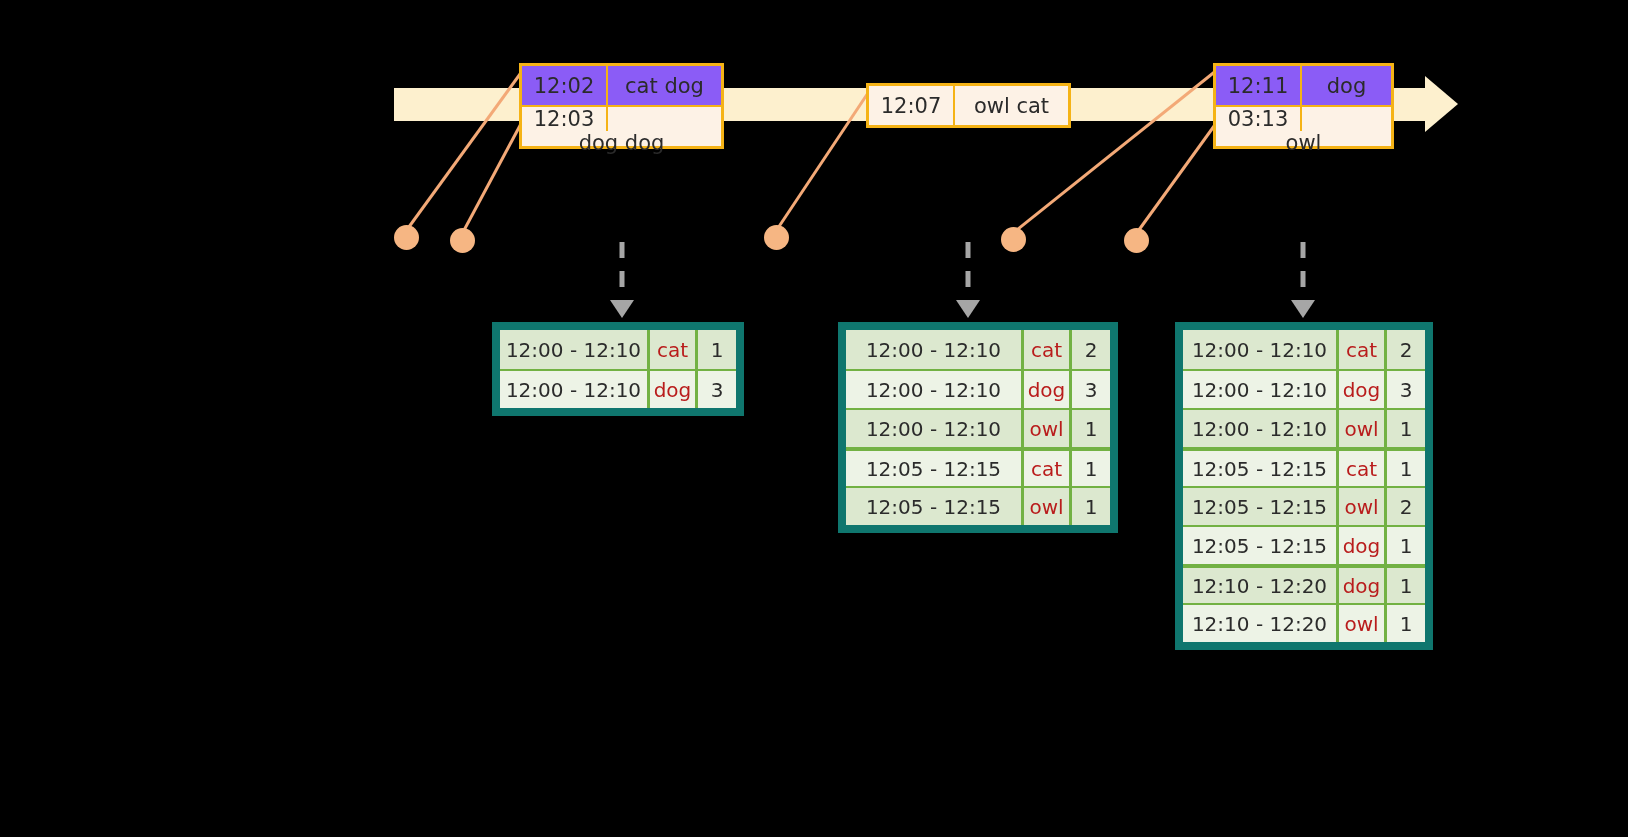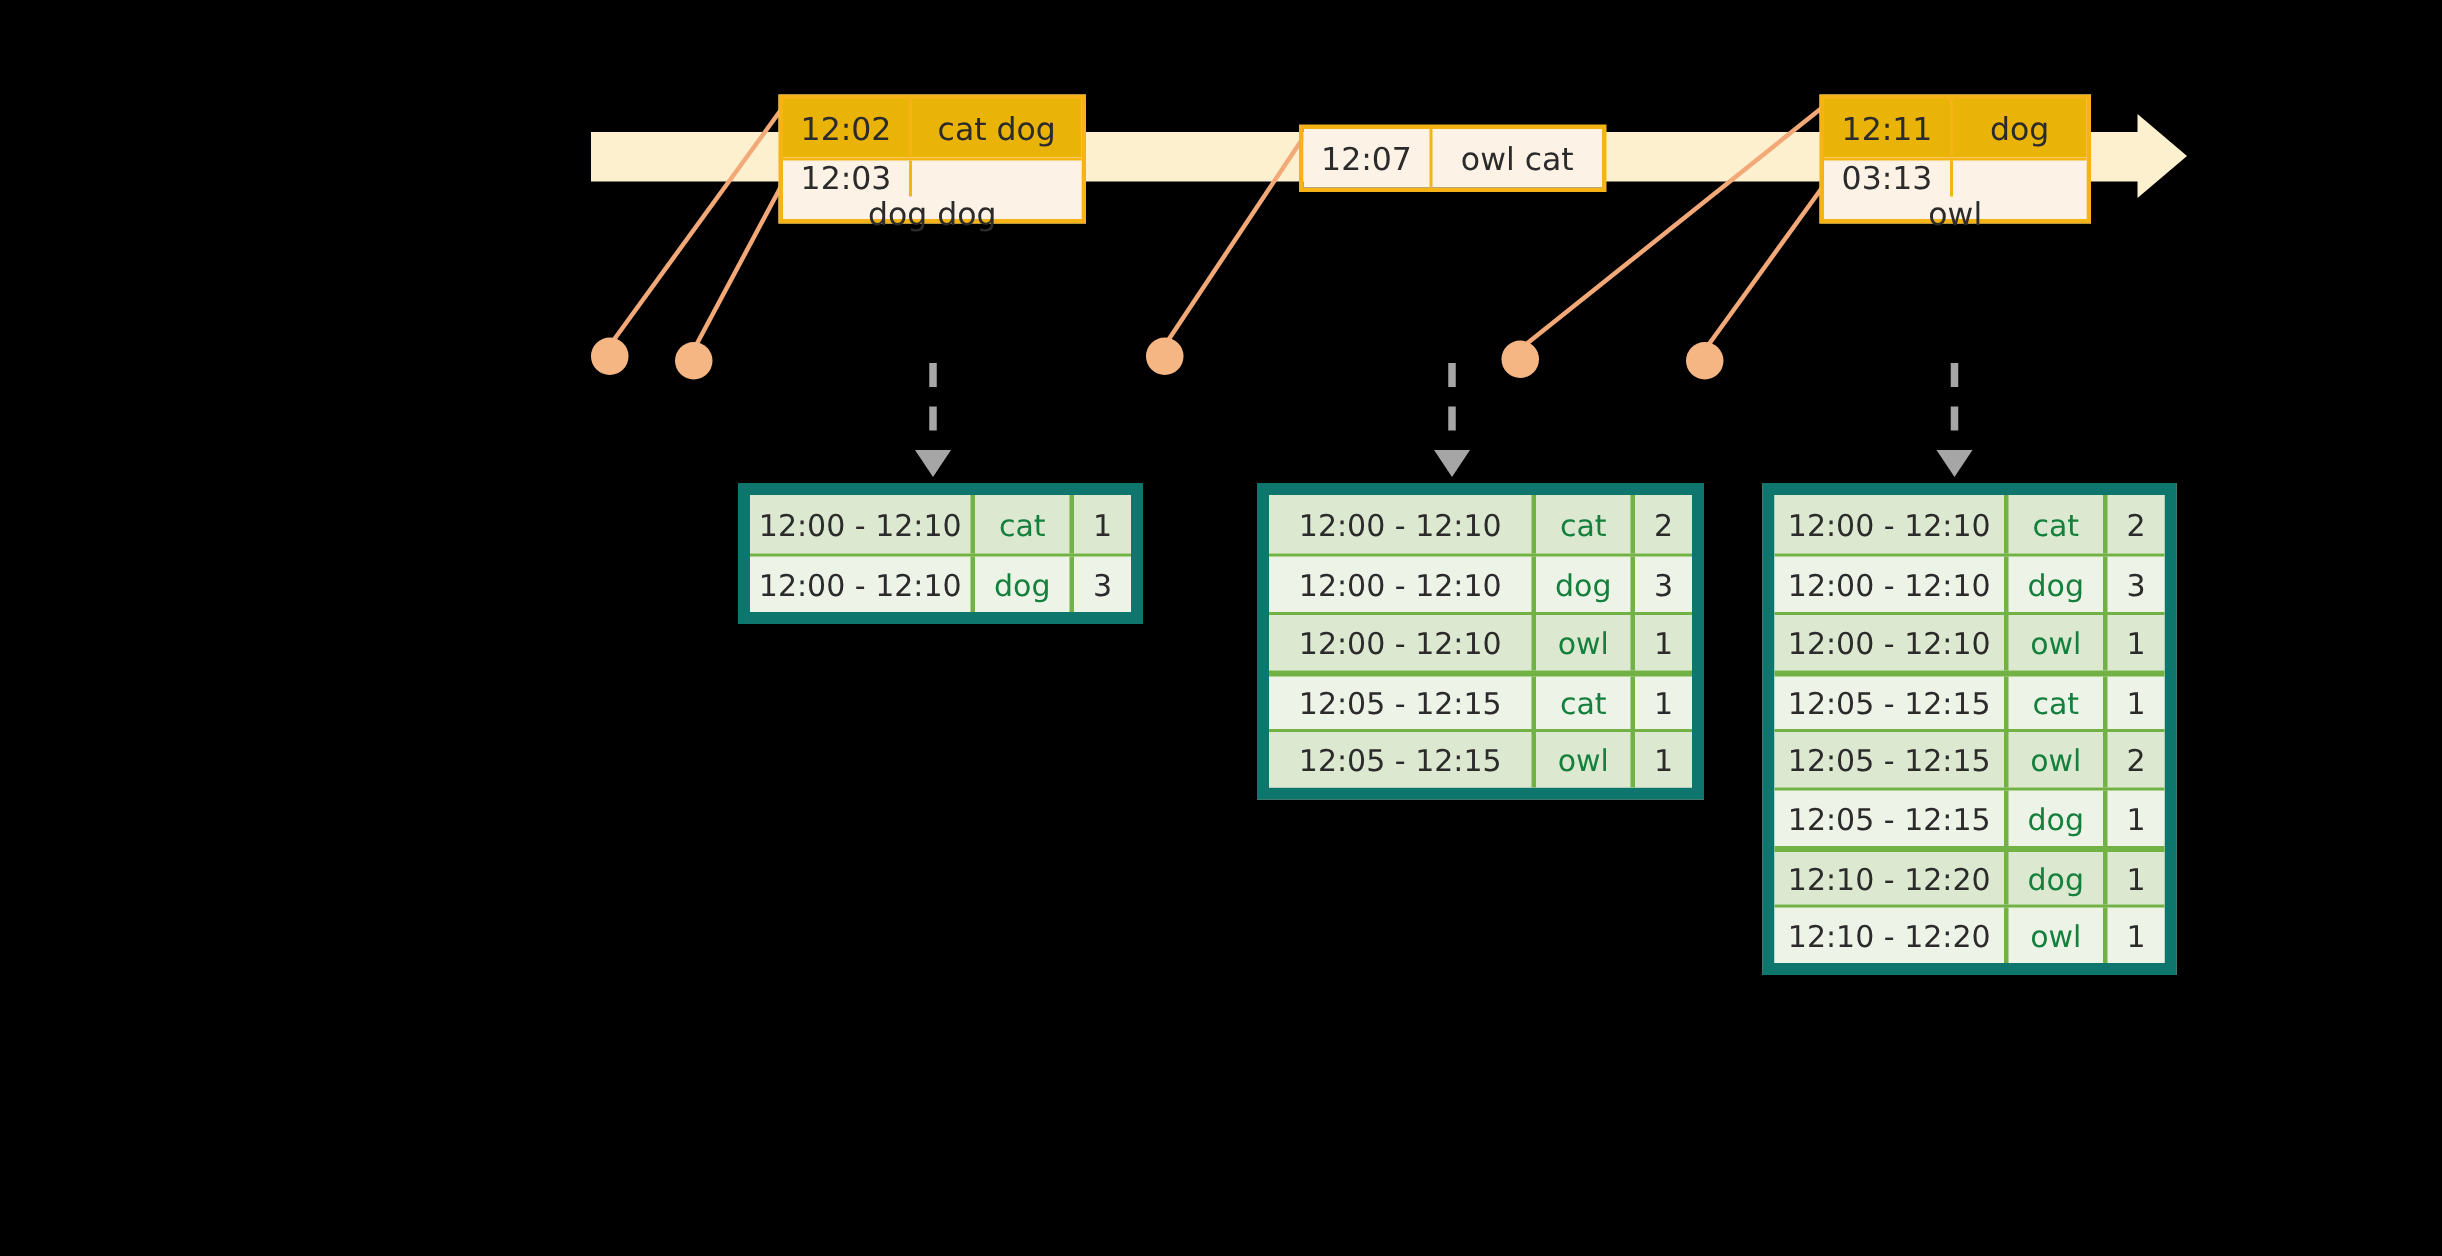--- a/index.html
+++ b/index.html
@@ -60,21 +60,21 @@
     background: #FDEBD6;
   }
   .event-row {
     display: flex;
     height: 39px;
   }
   .event-row + .event-row {
     border-top: 2px solid #F5B316;
     flex-direction: column;
   }
-  .event-row.shade-a { background: #eab308; }
+  .event-row.shade-a { background: #8b5cf6; }
   .event-row.shade-b { background: #FDF2E6; }
   .event-time {
     width: 86px;
     display: flex;
     align-items: center;
     justify-content: center;
     font-size: 21px;
     color: #2b2b2b;
     border-right: 2px solid #F5B316;
     box-sizing: border-box;
@@ -126,24 +126,24 @@
     font-size: 20px;
     color: #2b2b2b;
     border-right: 3px solid #72B143;
     box-sizing: border-box;
   }
   .cell-word {
     display: flex;
     align-items: center;
     justify-content: center;
     font-size: 20px;
-    color: #15803d;
+    color: #b91c1c;
     border-right: 3px solid #72B143;
     box-sizing: border-box;
-    width: 66px;
+    width: 48px;
   }
   .cell-count {
     display: flex;
     align-items: center;
     justify-content: center;
     font-size: 20px;
     color: #2b2b2b;
     box-sizing: border-box;
     width: 38px;
   }

